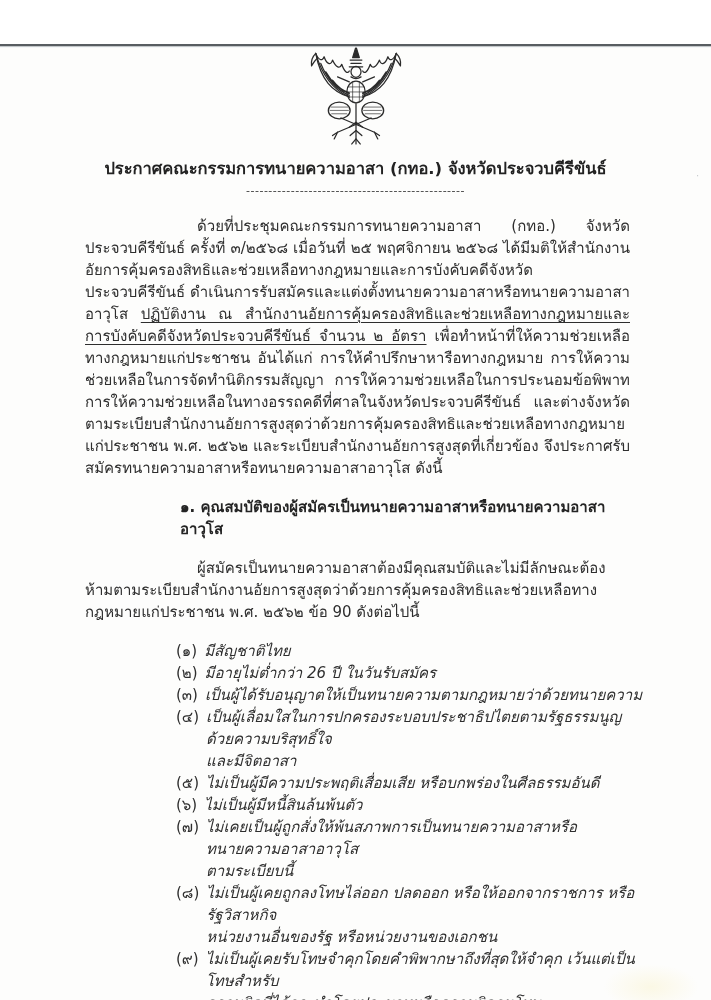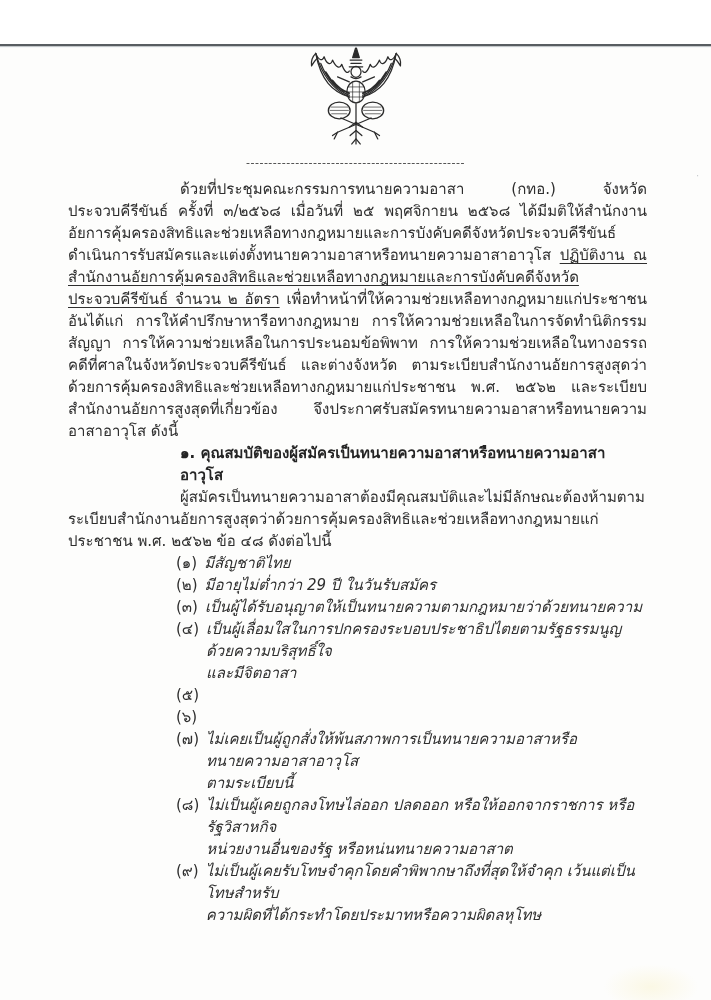--- a/index.html
+++ b/index.html
@@ -50,21 +50,21 @@
     margin-top:3px;
     line-height:14px;
   }
   .doc-body{
     margin-top:8px;
     padding:0 64px 0 68px;
     font-size:15px;
     line-height:22px;
   }
   .para{
-    margin:0;
+    margin:17px;
     text-align:justify;
     text-indent:112px;
   }
   .uline{
     text-decoration:underline;
     text-underline-offset:3px;
     text-decoration-thickness:1px;
   }
   .sec-heading{
     margin:0 0 0 112px;
@@ -122,73 +122,76 @@
         <path d="M52 87 L92 104 M88 87 L48 104"></path>
         <path d="M48 104 L42 108 M48 104 L44 112 M92 104 L98 108 M92 104 L96 112"></path>
 
         <path d="M70 70 V118"></path>
         <path d="M70 92 L62 98 M70 92 L78 98 M70 102 L63 108 M70 102 L77 108 M70 112 L65 118 M70 112 L75 118"></path>
       </g>
     </svg>
   </div>
 
   <div class="title-block">
+    <div>ประกาศคณะกรรมการทนายความอาสา (กทอ.) จังหวัดประจวบคีรีขันธ์</div>
   </div>
 
   <div class="divider">-------------------------------------------------</div>
 
   <div class="doc-body">
 
     <p class="para"><span>ด้วยที่ประชุมคณะกรรมการทนายความอาสา (กทอ.) จังหวัดประจวบคีรีขันธ์ ครั้งที่ ๓/๒๕๖๘ เมื่อวันที่ ๒๕ พฤศจิกายน ๒๕๖๘ ได้มีมติให้สำนักงานอัยการคุ้มครองสิทธิและช่วยเหลือทางกฎหมายและการบังคับคดีจังหวัดประจวบคีรีขันธ์ ดำเนินการรับสมัครและแต่งตั้งทนายความอาสาหรือทนายความอาสาอาวุโส </span><span class="uline">ปฏิบัติงาน ณ สำนักงานอัยการคุ้มครองสิทธิและช่วยเหลือทางกฎหมายและการบังคับคดีจังหวัดประจวบคีรีขันธ์ จำนวน ๒ อัตรา</span><span> เพื่อทำหน้าที่ให้ความช่วยเหลือทางกฎหมายแก่ประชาชน อันได้แก่ การให้คำปรึกษาหารือทางกฎหมาย การให้ความช่วยเหลือในการจัดทำนิติกรรมสัญญา การให้ความช่วยเหลือในการประนอมข้อพิพาท การให้ความช่วยเหลือในทางอรรถคดีที่ศาลในจังหวัดประจวบคีรีขันธ์ และต่างจังหวัด ตามระเบียบสำนักงานอัยการสูงสุดว่าด้วยการคุ้มครองสิทธิและช่วยเหลือทางกฎหมายแก่ประชาชน พ.ศ. ๒๕๖๒ และระเบียบสำนักงานอัยการสูงสุดที่เกี่ยวข้อง จึงประกาศรับสมัครทนายความอาสาหรือทนายความอาสาอาวุโส ดังนี้</span></p>
 
     <div class="sec-heading">๑. คุณสมบัติของผู้สมัครเป็นทนายความอาสาหรือทนายความอาสาอาวุโส</div>
 
-    <p class="para">ผู้สมัครเป็นทนายความอาสาต้องมีคุณสมบัติและไม่มีลักษณะต้องห้ามตามระเบียบสำนักงานอัยการสูงสุดว่าด้วยการคุ้มครองสิทธิและช่วยเหลือทางกฎหมายแก่ประชาชน พ.ศ. ๒๕๖๒ ข้อ ๔๘ ดังต่อไปนี้</p>
+    <p class="para">ผู้สมัครเป็นทนายความอาสาต้องมีคุณสมบัติและไม่มีลักษณะต้องห้ามตามระเบียบสำนักงานอัยการสูงสุดว่าด้วยการคุ้มครองสิทธิและช่วยเหลือทางกฎหมายแก่ประชาชน พ.ศ. ๒๕๖๒ ข้อ 90 ดังต่อไปนี้</p>
 
     <div class="qual-list">
 
         <div class="qual-item">
           <span class="qual-no">(๑)</span>
           <span class="qual-text">มีสัญชาติไทย</span>
         </div>
 
         <div class="qual-item">
           <span class="qual-no">(๒)</span>
-          <span class="qual-text">มีอายุไม่ต่ำกว่า 29 ปี ในวันรับสมัคร</span>
+          <span class="qual-text">มีอายุไม่ต่ำกว่า 26 ปี ในวันรับสมัคร</span>
         </div>
 
         <div class="qual-item">
           <span class="qual-no">(๓)</span>
           <span class="qual-text">เป็นผู้ได้รับอนุญาตให้เป็นทนายความตามกฎหมายว่าด้วยทนายความ</span>
         </div>
 
         <div class="qual-item">
           <span class="qual-no">(๔)</span>
           <span class="qual-text">เป็นผู้เลื่อมใสในการปกครองระบอบประชาธิปไตยตามรัฐธรรมนูญ ด้วยความบริสุทธิ์ใจ
 และมีจิตอาสา</span>
         </div>
 
         <div class="qual-item">
           <span class="qual-no">(๕)</span>
+          <span class="qual-text">ไม่เป็นผู้มีความประพฤติเสื่อมเสีย หรือบกพร่องในศีลธรรมอันดี</span>
         </div>
 
         <div class="qual-item">
           <span class="qual-no">(๖)</span>
+          <span class="qual-text">ไม่เป็นผู้มีหนี้สินล้นพ้นตัว</span>
         </div>
 
         <div class="qual-item">
           <span class="qual-no">(๗)</span>
           <span class="qual-text">ไม่เคยเป็นผู้ถูกสั่งให้พ้นสภาพการเป็นทนายความอาสาหรือทนายความอาสาอาวุโส
 ตามระเบียบนี้</span>
         </div>
 
         <div class="qual-item">
           <span class="qual-no">(๘)</span>
           <span class="qual-text">ไม่เป็นผู้เคยถูกลงโทษไล่ออก ปลดออก หรือให้ออกจากราชการ หรือรัฐวิสาหกิจ
-หน่วยงานอื่นของรัฐ หรือหน่นทนายความอาสาต</span>
+หน่วยงานอื่นของรัฐ หรือหน่วยงานของเอกชน</span>
         </div>
 
         <div class="qual-item">
           <span class="qual-no">(๙)</span>
           <span class="qual-text">ไม่เป็นผู้เคยรับโทษจำคุกโดยคำพิพากษาถึงที่สุดให้จำคุก เว้นแต่เป็นโทษสำหรับ
 ความผิดที่ได้กระทำโดยประมาทหรือความผิดลหุโทษ</span>
         </div>
 
       </div>
 

